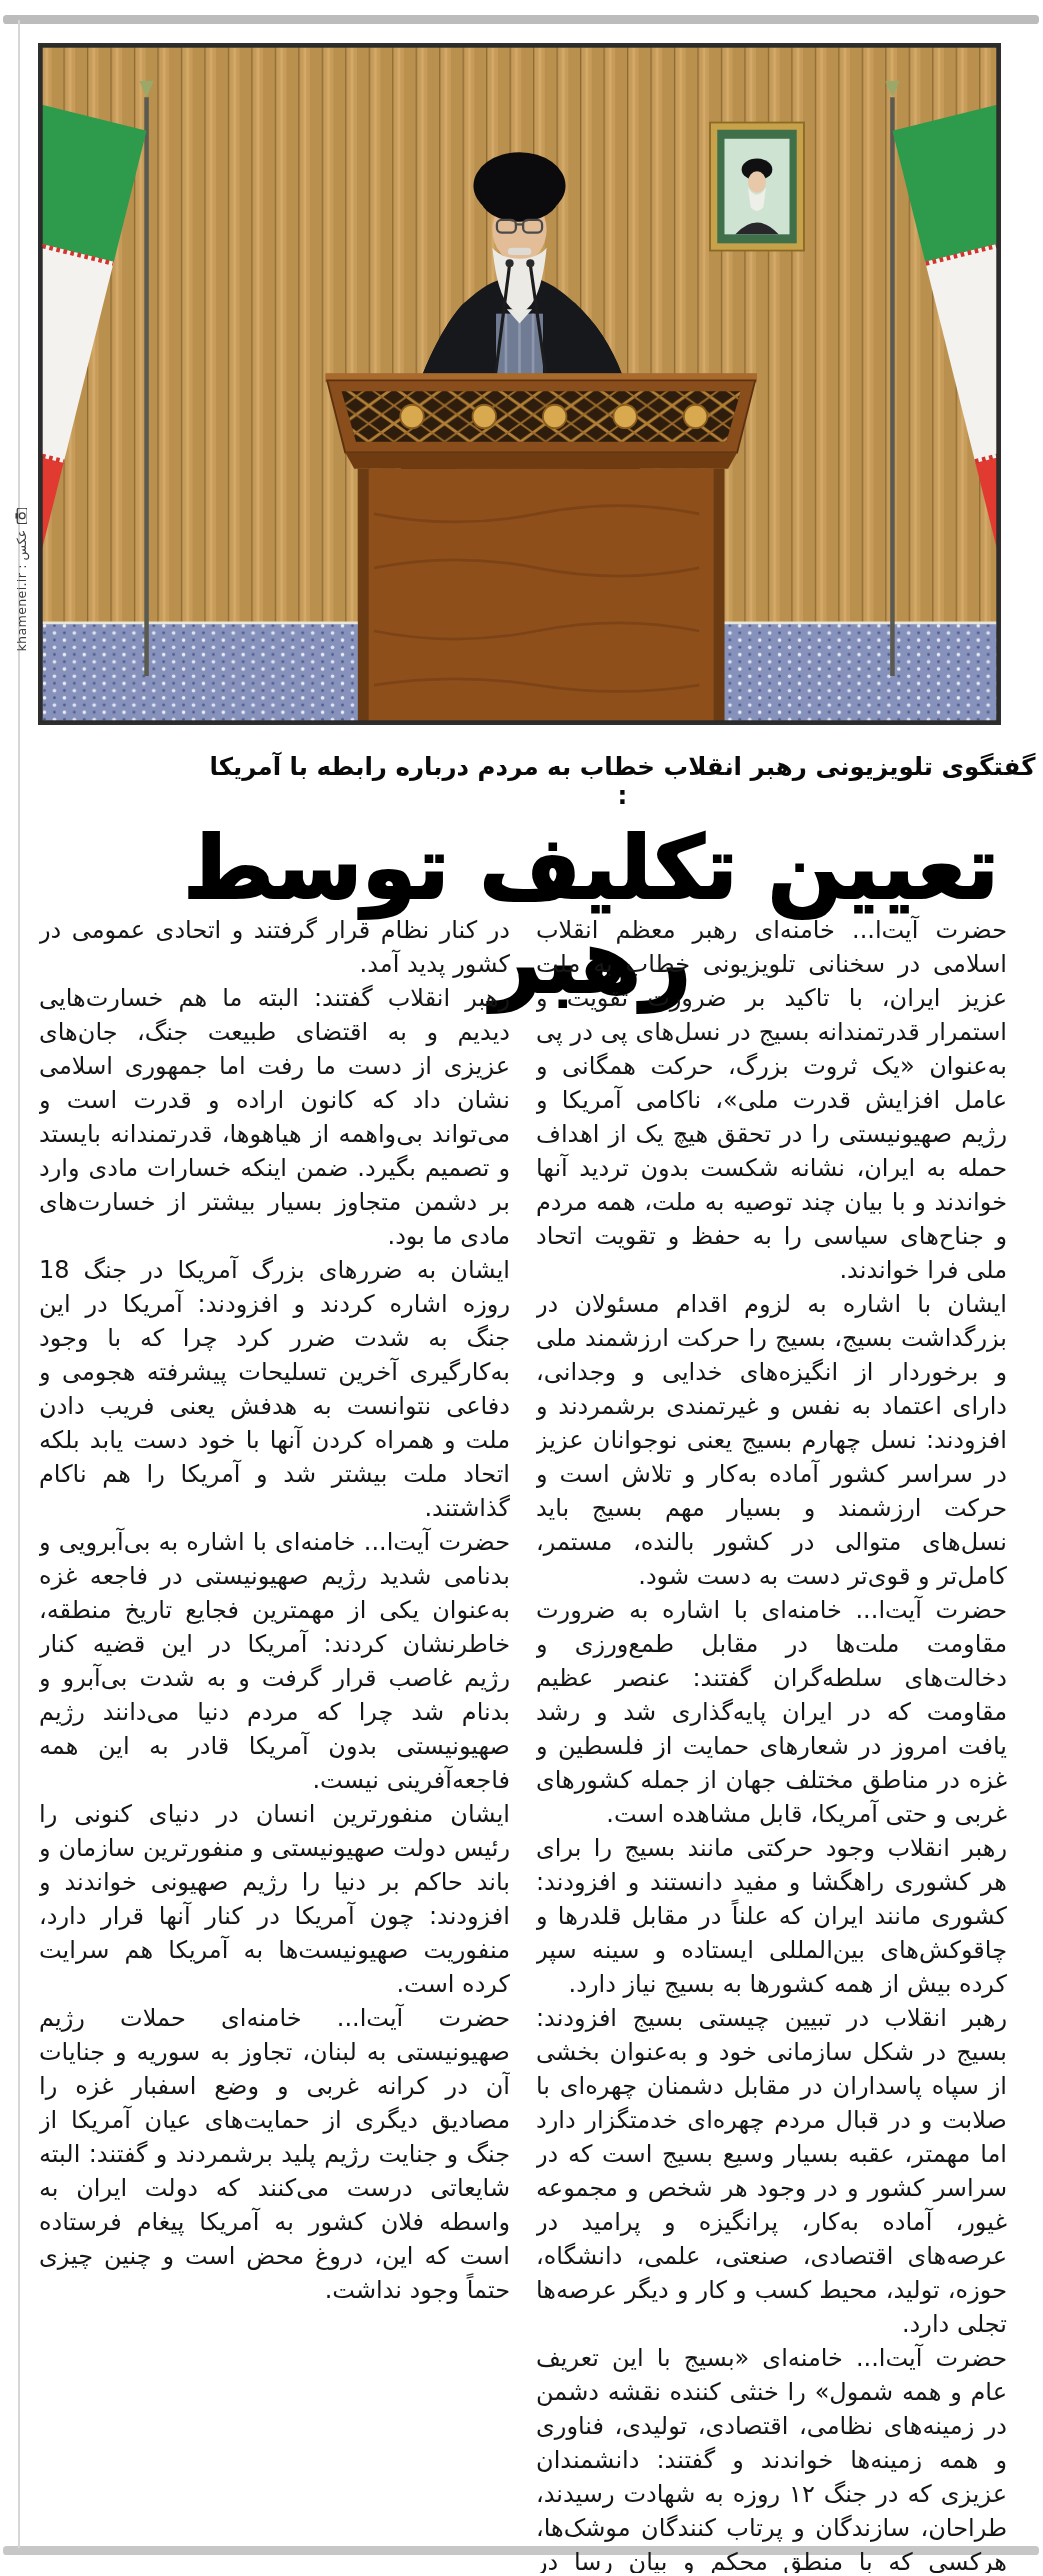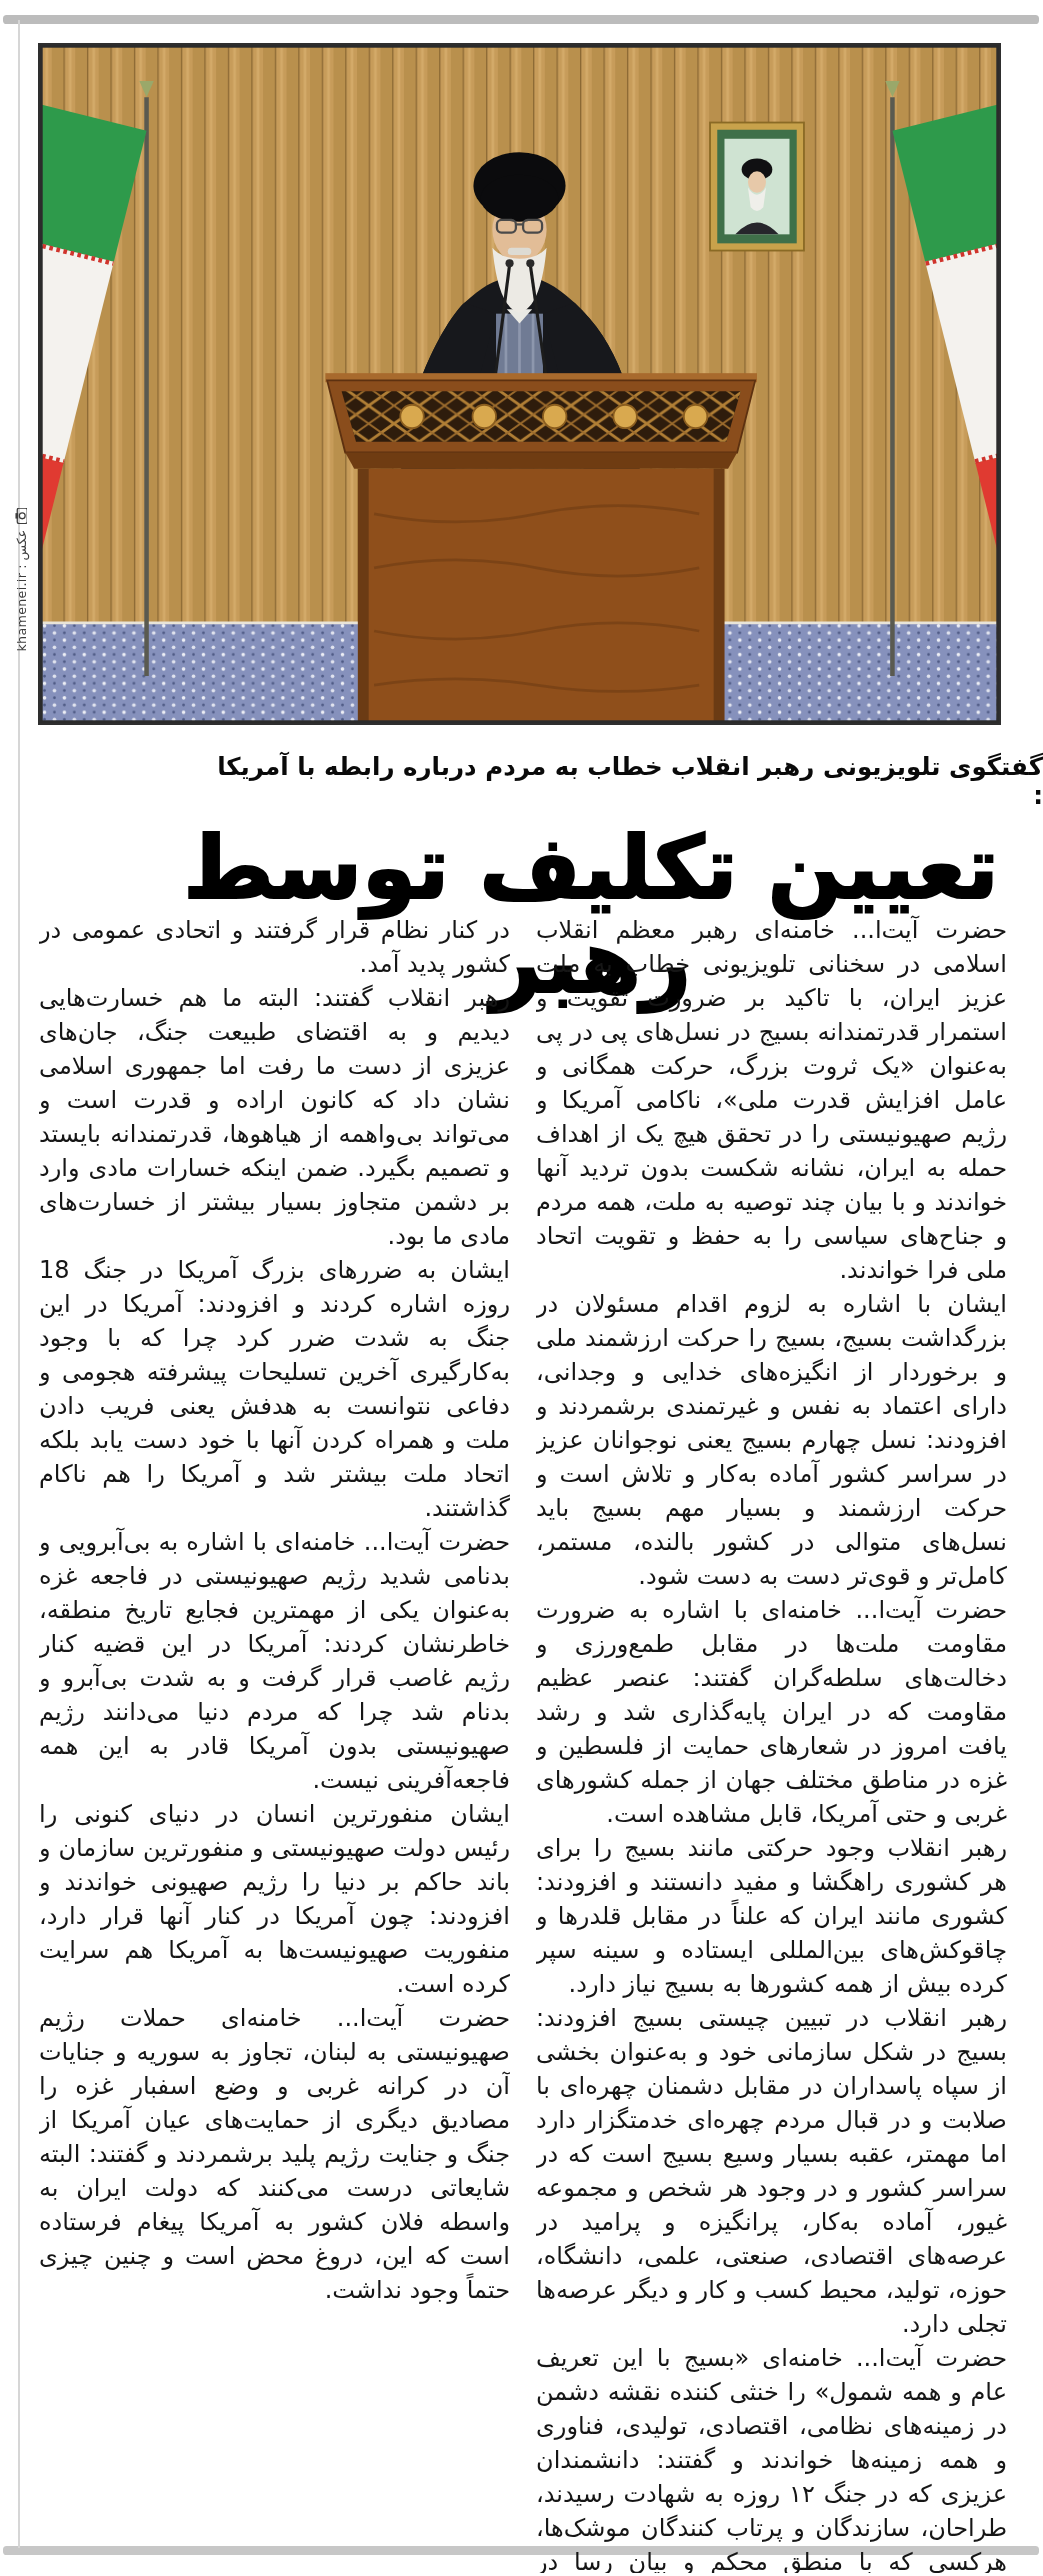--- a/index.html
+++ b/index.html
@@ -10,21 +10,21 @@
   .edge-bottom{top:2546px;background:#c7c7c7;}
   .edge-left{position:absolute;left:19px;top:20px;width:1.8px;height:2528px;background:#d6d6d6;}
   .photo{position:absolute;left:39px;top:43px;width:963px;height:682px;margin:0;
          border:2.7px solid #2e2e2e;box-sizing:border-box;background:#c79c5a;}
   .photo svg{display:block;width:100%;height:100%;}
   .photo-credit{position:absolute;left:12.7px;top:716px;width:208px;height:18px;
                 transform:rotate(-90deg);transform-origin:0 0;
                 font-size:12.7px;color:#3c3c3c;display:flex;align-items:center;gap:5.4px;
                 justify-content:flex-start;direction:rtl;letter-spacing:0.3px;}
   .photo-credit .cam{display:inline-flex;align-items:center;}
-  .kicker{position:absolute;left:203px;top:752px;width:841px;text-align:right;
+  .kicker{position:absolute;left:203px;top:752px;width:841px;text-align:center;
           font-size:24.5px;font-weight:bold;color:#0a0a0a;}
   .headline{position:absolute;left:140px;top:822px;width:904px;margin:0;text-align:center;
             font-size:87px;line-height:1.08;font-weight:900;color:#000;
             -webkit-text-stroke:2.2px #000;letter-spacing:-0.9px;}
   .col{position:absolute;top:913px;width:471px;height:1660px;overflow:hidden;}
   .col-right{right:36px;}
   .col-left{left:40px;}
   .col p{margin:0;padding:0;font-size:24px;line-height:34px;color:#161616;
          text-align:justify;text-justify:inter-word;}
 </style>

